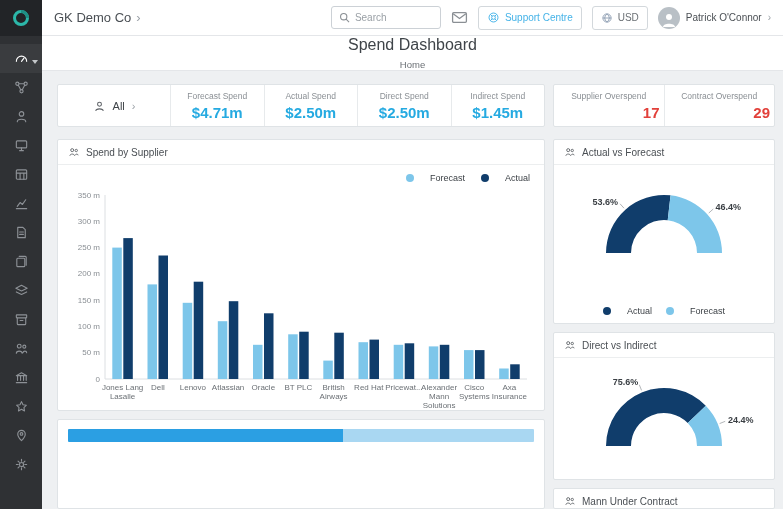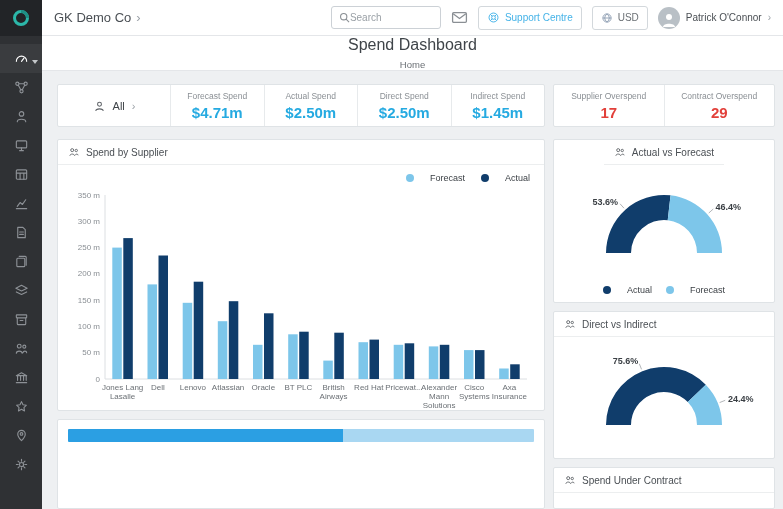--- a/index.html
+++ b/index.html
@@ -15,21 +15,21 @@
   .nav-item.active{background:#3a3c3f;}
   .nav-item.active svg{stroke:#fff;}
   .nav-caret{position:absolute;right:4px;bottom:9px;width:0;height:0;border-left:3px solid transparent;border-right:3px solid transparent;border-top:4px solid #c3c6c9;}
 
   
   .main{flex:1;display:flex;flex-direction:column;background:#eef0f2;min-width:0;}
   .topbar{height:36px;background:#fff;border-bottom:1px solid #e4e6e9;display:flex;align-items:center;padding:0 12px;gap:10px;flex-shrink:0;}
   .company{font-size:13px;color:#4a4f54;display:flex;align-items:center;gap:5px;cursor:pointer;}
   .caret{color:#9aa0a6;}
   .spacer{flex:1;}
-  .search{display:flex;align-items:center;border:1px solid #ccd1d6;border-radius:3px;height:23px;padding:0 7px;width:110px;background:#fff;}
+  .search{display:flex;align-items:center;gap:5px;border:1px solid #ccd1d6;border-radius:3px;height:23px;padding:0 7px;width:110px;background:#fff;}
   .search svg{width:11px;height:11px;stroke:#8a8f94;fill:none;stroke-width:1.4;flex-shrink:0;}
   .search input{border:none;outline:none;width:100%;font-size:10px;color:#555;font-family:inherit;background:transparent;}
   .search input::placeholder{color:#9aa0a6;}
   .mail-btn{background:none;border:none;cursor:pointer;display:flex;align-items:center;}
   .mail-btn svg{width:17px;height:17px;stroke:#8a8f94;fill:none;stroke-width:1.2;}
   .btn{display:flex;align-items:center;gap:5px;height:24px;border:1px solid #d3d8dc;border-radius:3px;background:#fff;padding:0 8px;font-size:10px;cursor:pointer;font-family:inherit;}
   .btn svg{fill:none;stroke-width:1.2;}
   .btn.support{color:#45b3e8;}
   .btn.support svg{width:13px;height:13px;stroke:#45b3e8;}
   .btn.currency{color:#6b7075;}
@@ -47,38 +47,38 @@
   .card{background:#fff;border:1px solid #dfe3e6;border-radius:2px;}
   .kpi-row{display:flex;gap:8px;margin-bottom:12px;flex-shrink:0;}
   .kpi-card{width:488px;display:flex;}
   .kpi-cell{flex:1;padding:6px 4px 5px;text-align:center;border-left:1px solid #e7eaec;}
   .kpi-cell:first-child{border-left:none;}
   .all-cell{flex:0 0 112px;display:flex;align-items:center;justify-content:center;gap:7px;cursor:pointer;font-size:11px;color:#3f4449;}
   .all-cell svg{width:13px;height:13px;stroke:#5f6368;fill:none;stroke-width:1.3;}
   .kpi-label{font-size:8.5px;color:#8a8f94;margin-bottom:3px;white-space:nowrap;}
   .kpi-value{font-size:15px;font-weight:bold;color:#25aae1;}
   .overspend-card{flex:1;display:flex;}
-  .overspend-card .kpi-value{color:#e2403a;}
+  .overspend-card .kpi-value{color:#e2403a;text-align:right;}
 
   .charts-row{display:flex;gap:8px;flex:1;min-height:0;}
   .left-col{width:488px;display:flex;flex-direction:column;gap:8px;min-height:0;}
   .right-col{flex:1;display:flex;flex-direction:column;gap:8px;min-height:0;}
   .card-header{display:flex;align-items:center;gap:6px;padding:6px 10px;border-bottom:1px solid #eceeef;font-size:10px;color:#4a4f54;flex-shrink:0;}
   .card-header svg{width:12px;height:12px;stroke:#5f6368;fill:none;stroke-width:1.2;flex-shrink:0;}
   .chart-card{height:272px;display:flex;flex-direction:column;}
   .legend{display:flex;justify-content:flex-end;gap:16px;padding:8px 14px 0;font-size:9px;color:#3a3f44;flex-shrink:0;}
   .legend.center{justify-content:center;gap:14px;padding:0 0 7px;margin-top:auto;}
   .legend-item{display:flex;align-items:center;gap:16px;cursor:pointer;}
   .dot{width:8px;height:8px;border-radius:50%;display:inline-block;}
   .chart-box{flex:1;display:flex;align-items:flex-start;justify-content:center;padding-top:2px;}
   .type-card{flex:1;overflow:hidden;}
   .stackbar{height:13px;margin:9px 10px;display:flex;border-radius:1px;overflow:hidden;}
   .stackbar div{height:100%;}
   .gauge-card{display:flex;flex-direction:column;overflow:hidden;}
-  .gauge-card.g1{height:164px;flex-shrink:0;align-items:center;}
+  .gauge-card.g1{height:185px;flex-shrink:0;}
   .gauge-card.g2{height:148px;flex-shrink:0;}
   .gauge-card.contract{flex:1;}
   .gauge-box{display:flex;justify-content:center;padding-top:4px;flex-shrink:0;}
   svg text{font-family:"Liberation Sans",sans-serif;}
 </style>
 </head>
 <body>
 
 <div class="app">
 
@@ -423,21 +423,21 @@
               </div>
           </div>
 
           <div class="card gauge-card contract">
             <div class="card-header">
               <svg viewBox="0 0 16 16">
                   <circle cx="5.6" cy="5.5" r="2"></circle>
                   <circle cx="11" cy="6" r="1.6"></circle>
                   <path d="M2.5 13c0-3 6.2-3 6.2 0M9.6 12.4c.3-2.1 3.9-2.1 3.9 0"></path>
                 </svg>
-              <span>Spend Under Contract</span>
+              <span>Mann Under Contract</span>
             </div>
             <div class="gauge-box">
                 <svg width="200" height="88" viewBox="0 0 200 88">
                   <path d="M42 84 A58 58 0 0 1 156.90325001171337 72.77413085305011 L132.37598707563 77.61286755432161 A33 33 0 0 0 67 84 Z" fill="#103d6b"></path>
                   <line x1="94.16587036465603" y1="24.2843158676215" x2="93.58245740112164" y2="18.312747454383654" stroke="#b3b6b9"></line>
                   <text x="93.3" y="18.3" text-anchor="middle" font-size="9" font-weight="bold" fill="#3a3f44">93.8%</text>
                   <path d="M156.90325001171337 72.77413085305011 A58 58 0 0 1 158 84 L133 84 A33 33 0 0 0 132.37598707563 77.61286755432161 Z" fill="#7dc6ea"></path>
                   <line x1="159.7156841323785" y1="78.16587036465604" x2="165.68725254561633" y2="77.58245740112164" stroke="#b3b6b9"></line>
                   <text x="168.7" y="80.3" text-anchor="start" font-size="9" font-weight="bold" fill="#3a3f44">6.2%</text>
                 </svg>

